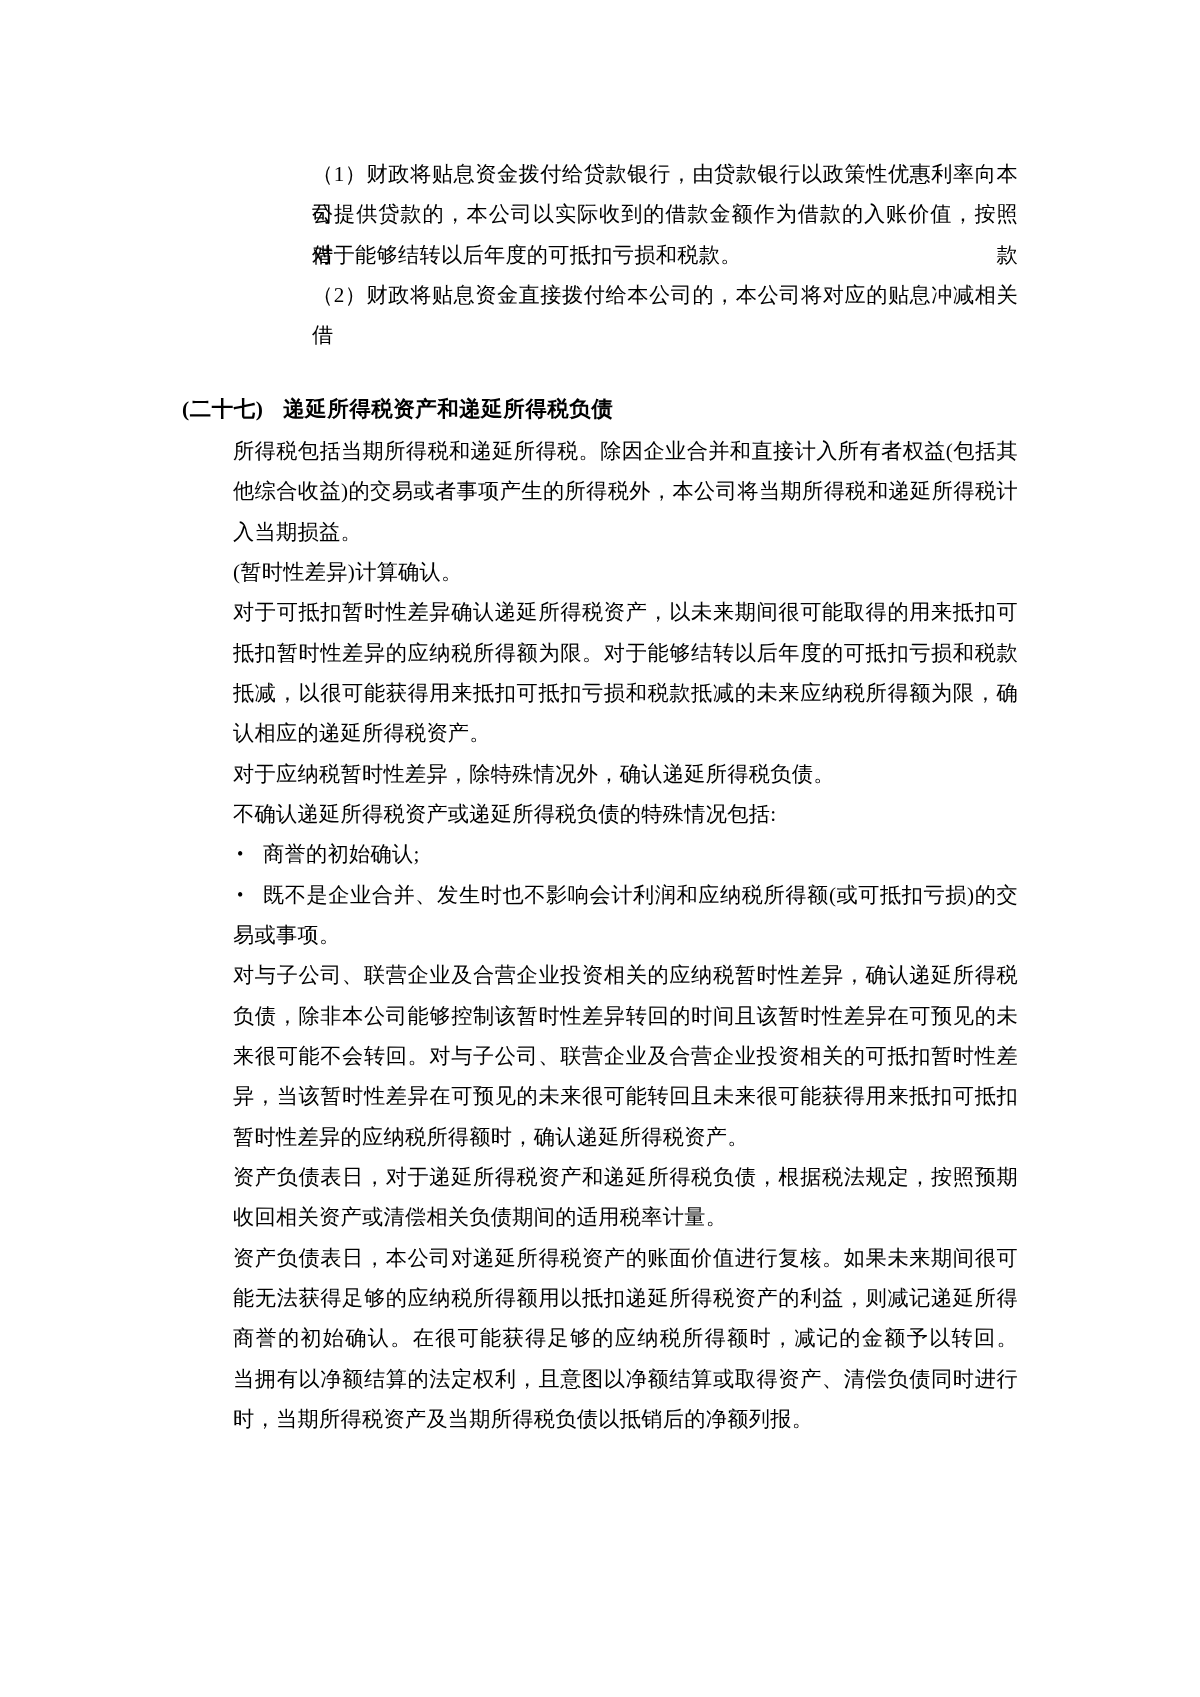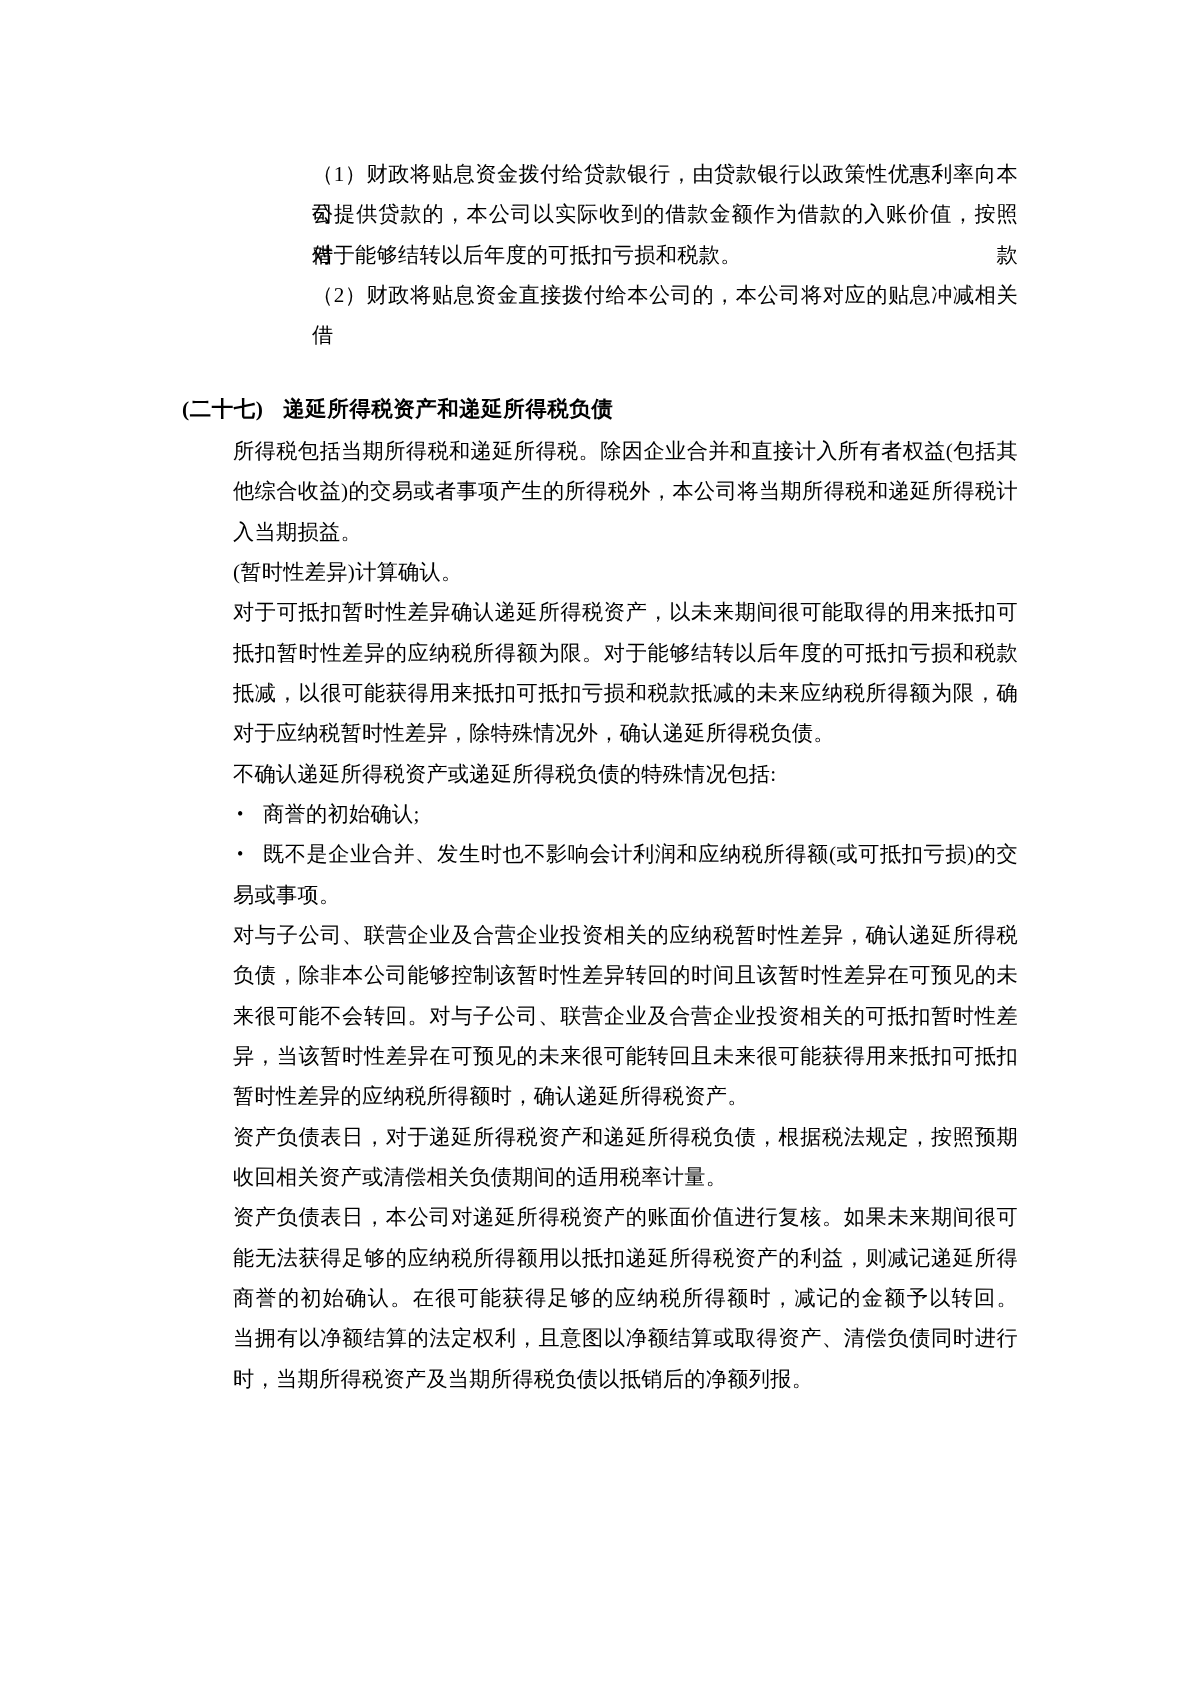--- a/index.html
+++ b/index.html
@@ -92,20 +92,21 @@
   </div>
 
   <div id="body-block" class="textblock">
       <div class="line just">所得税包括当期所得税和递延所得税。除因企业合并和直接计入所有者权益(包括其</div>
       <div class="line just">他综合收益)的交易或者事项产生的所得税外，本公司将当期所得税和递延所得税计</div>
       <div class="line">入当期损益。</div>
       <div class="line">(暂时性差异)计算确认。</div>
       <div class="line just">对于可抵扣暂时性差异确认递延所得税资产，以未来期间很可能取得的用来抵扣可</div>
       <div class="line just">抵扣暂时性差异的应纳税所得额为限。对于能够结转以后年度的可抵扣亏损和税款</div>
       <div class="line just">抵减，以很可能获得用来抵扣可抵扣亏损和税款抵减的未来应纳税所得额为限，确</div>
+      <div class="line">认相应的递延所得税资产。</div>
       <div class="line">对于应纳税暂时性差异，除特殊情况外，确认递延所得税负债。</div>
       <div class="line">不确认递延所得税资产或递延所得税负债的特殊情况包括:</div>
       <div class="line bullet-line">
         <span class="bdot">•</span>
         <span class="btext">商誉的初始确认;</span>
       </div>
       <div class="line just bullet-line">
         <span class="bdot">•</span>
         <span class="btext">既不是企业合并、发生时也不影响会计利润和应纳税所得额(或可抵扣亏损)的交</span>
       </div>

